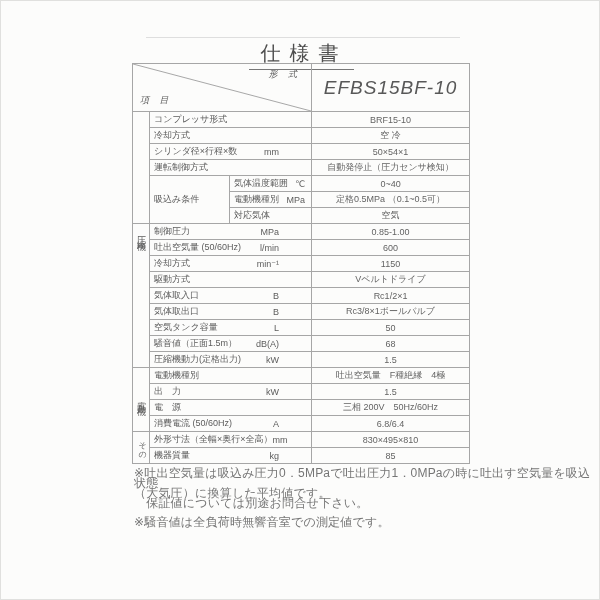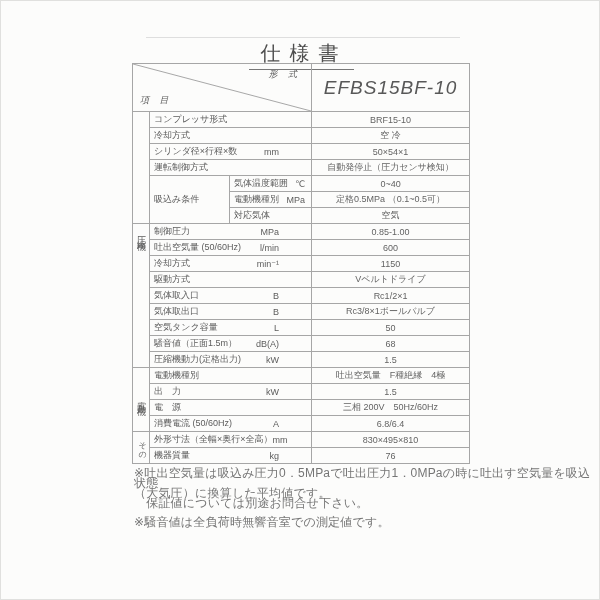--- a/index.html
+++ b/index.html
@@ -267,21 +267,21 @@
             </td>
         <td class="val">830×495×810</td>
       </tr>
       <tr>
         <td colspan="2">
               <div class="lw">
                 <span>機器質量</span>
                 <span class="unit">kg</span>
               </div>
             </td>
-        <td class="val">76</td>
+        <td class="val">85</td>
       </tr>
     </tbody>
       </table>
   </div>
 
   <div class="notes">
     <div>※吐出空気量は吸込み圧力0．5MPaで吐出圧力1．0MPaの時に吐出す空気量を吸込状態</div>
     <div>（大気圧）に換算した平均値です。</div>
     <div>　保証値については別途お問合せ下さい。</div>
     <div class="note2">※騒音値は全負荷時無響音室での測定値です。</div>

